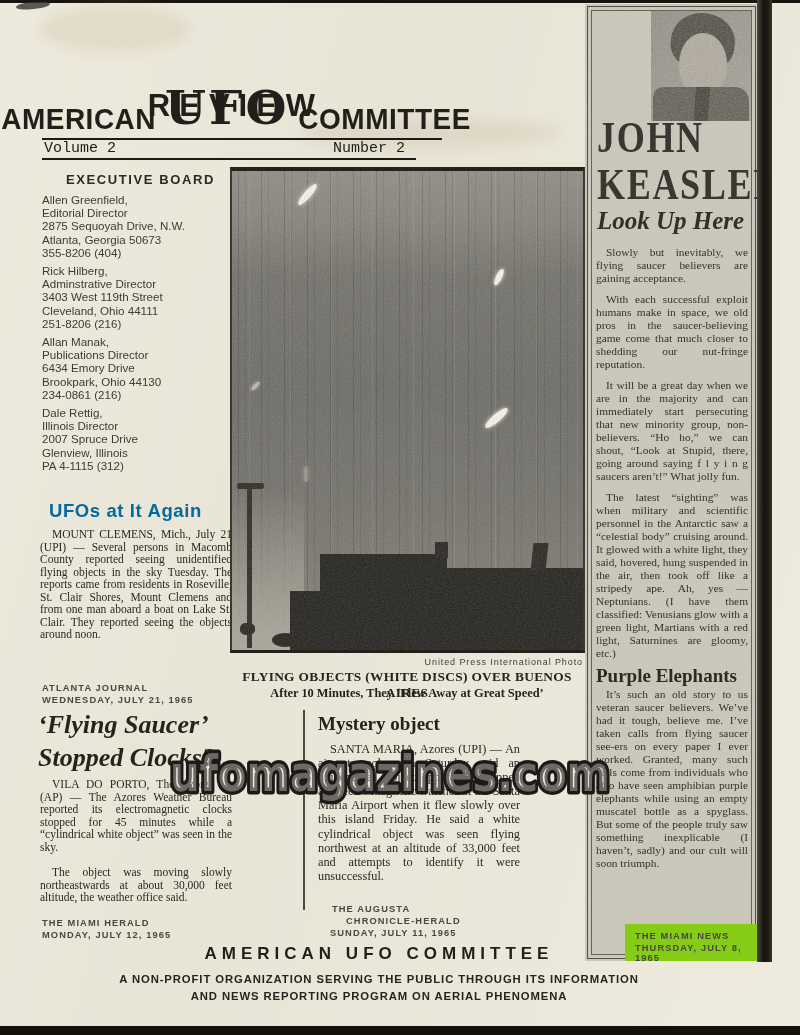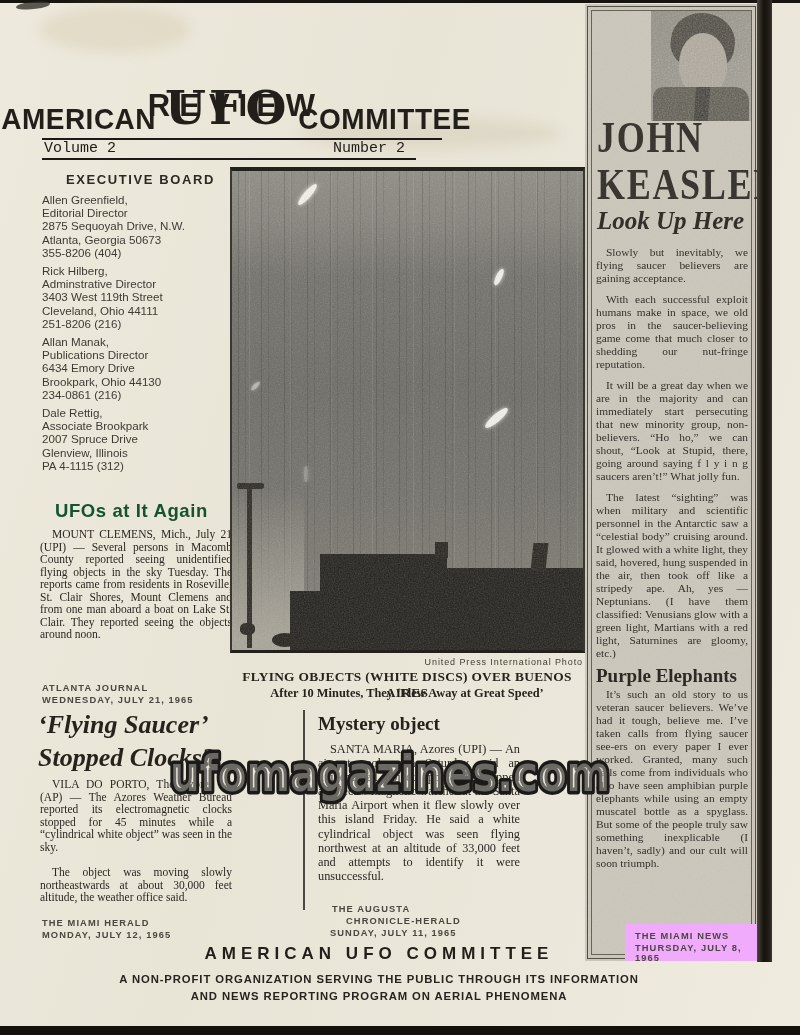--- a/index.html
+++ b/index.html
@@ -23,21 +23,21 @@
   .rule{background:#1d1a16;height:2px;}
   .rule1{left:42px;top:138px;width:400px;}
   .rule2{left:42px;top:158px;width:374px;}
   .vol,.num{font-family:"Liberation Mono",monospace;font-size:15px;color:#1e1c18;top:140px;}
   .vol{left:44px;} .num{left:333px;}
 
   
   .exec-h{left:42px;top:172px;font-family:"Liberation Sans",sans-serif;font-weight:bold;font-size:13px;letter-spacing:1.6px;color:#2d2a25;padding-left:24px;}
   .member{left:42px;width:190px;font-family:"Liberation Sans",sans-serif;font-size:11.6px;line-height:13.2px;color:#3e3b35;}
   .m0{top:193px;} .m1{top:264px;} .m2{top:335px;} .m3{top:406px;}
-  .hd-ufos{left:55px;top:500px;font-family:"Liberation Sans",sans-serif;font-weight:bold;font-size:18.5px;letter-spacing:.6px;color:#14532d;}
+  .hd-ufos{left:49px;top:500px;font-family:"Liberation Sans",sans-serif;font-weight:bold;font-size:18.5px;letter-spacing:.6px;color:#0369a1;}
   .newsbody{text-align:justify;text-align-last:left;text-indent:12px;color:#2b2823;}
   .b-ufos{left:40px;top:528px;width:192px;font-size:11.5px;line-height:12.5px;}
   .credit{font-family:"Liberation Sans",sans-serif;font-weight:bold;font-size:9.3px;letter-spacing:1.1px;color:#4b4740;}
   .cr-atl1{left:42px;top:683px;} .cr-atl2{left:42px;top:695px;}
   .hd-fs{font-family:"Liberation Serif",serif;font-weight:bold;font-style:italic;font-size:26px;color:#26231d;}
   .hd-fs1{left:38px;top:710px;} .hd-fs2{left:38px;top:743px;}
   .b-fs1{left:40px;top:778px;width:192px;font-size:11.5px;line-height:12.5px;}
   .b-fs2{left:40px;top:866px;width:192px;font-size:11.5px;line-height:12.5px;}
   .cr-mh1{left:42px;top:918px;} .cr-mh2{left:42px;top:930px;}
 
@@ -84,21 +84,21 @@
   .hair{position:absolute;left:20px;top:2px;width:64px;height:56px;background:#474339;border-radius:55% 55% 45% 45%;transform:rotate(7deg);}
   .face{position:absolute;left:28px;top:22px;width:48px;height:62px;background:#b0a99b;border-radius:50% 50% 45% 45%;}
   .jacket{position:absolute;left:2px;top:76px;width:96px;height:36px;background:#5a564b;border-radius:10px 14px 0 0;}
   .shirt{position:absolute;left:44px;top:76px;width:14px;height:34px;background:#3a372f;transform:skewX(-4deg);}
   .john,.keasler{position:absolute;left:12px;font-family:"Liberation Serif",serif;font-weight:bold;font-size:44px;letter-spacing:2px;color:#34312b;transform:scaleX(.82);transform-origin:left;}
   .john{top:108px;} .keasler{top:155px;}
   .lookup{position:absolute;left:12px;top:203px;font-weight:bold;font-style:italic;font-size:25px;color:#2c2923;}
   .kbody{position:absolute;left:11px;top:242px;width:152px;font-size:11.4px;line-height:13px;color:#2e2b25;}
   .kbody p{margin:0 0 8px 0;text-align:justify;text-align-last:left;text-indent:10px;}
   .purple{font-weight:bold;font-size:19px;color:#26231d;margin:9px 0 6px 0;}
-  .miami-patch{position:absolute;left:40px;top:920px;width:132px;height:40px;background:#f0abfc;z-index:3;}
+  .miami-patch{position:absolute;left:40px;top:920px;width:132px;height:40px;background:#84cc16;z-index:3;}
   .cr-mn1{position:absolute;left:10px;top:7px;} .cr-mn2{position:absolute;left:10px;top:19px;}
   .edge-strip{left:757px;top:0;width:15px;height:962px;
       background:linear-gradient(90deg,#4a463d,#16130e 45%,#211e17 80%,#3b372e);}
 
   
   .f-title{left:0;top:944px;width:758px;text-align:center;font-family:"Liberation Sans",sans-serif;font-weight:bold;font-size:17px;letter-spacing:5px;color:#221f1a;}
   .f-l1{left:0;top:973px;width:758px;text-align:center;font-family:"Liberation Sans",sans-serif;font-weight:bold;font-size:11.3px;letter-spacing:.9px;color:#27241f;}
   .f-l2{left:0;top:990px;width:758px;text-align:center;font-family:"Liberation Sans",sans-serif;font-weight:bold;font-size:11.3px;letter-spacing:.9px;color:#27241f;}
 
   .watermark{left:160px;top:744px;z-index:5;}
@@ -139,21 +139,21 @@
 </div>
 <div class="abs member m2">
   <div>Allan Manak,</div>
   <div>Publications Director</div>
   <div>6434 Emory Drive</div>
   <div>Brookpark, Ohio 44130</div>
   <div>234-0861 (216)</div>
 </div>
 <div class="abs member m3">
   <div>Dale Rettig,</div>
-  <div>Associate Brookpark</div>
+  <div>Illinois Director</div>
   <div>2007 Spruce Drive</div>
   <div>Glenview, Illinois</div>
   <div>PA 4-1115 (312)</div>
 </div>
 
 <div class="abs hd-ufos">UFOs at It Again</div>
 <div class="abs newsbody b-ufos">MOUNT CLEMENS, Mich., July 21 (UPI) — Several persons in Macomb County reported seeing unidentified flying objects in the sky Tuesday. The reports came from residents in Roseville, St. Clair Shores, Mount Clemens and from one man aboard a boat on Lake St. Clair. They reported seeing the objects around noon.</div>
 <div class="abs credit cr-atl1">ATLANTA JOURNAL</div>
 <div class="abs credit cr-atl2">WEDNESDAY, JULY 21, 1965</div>
 

